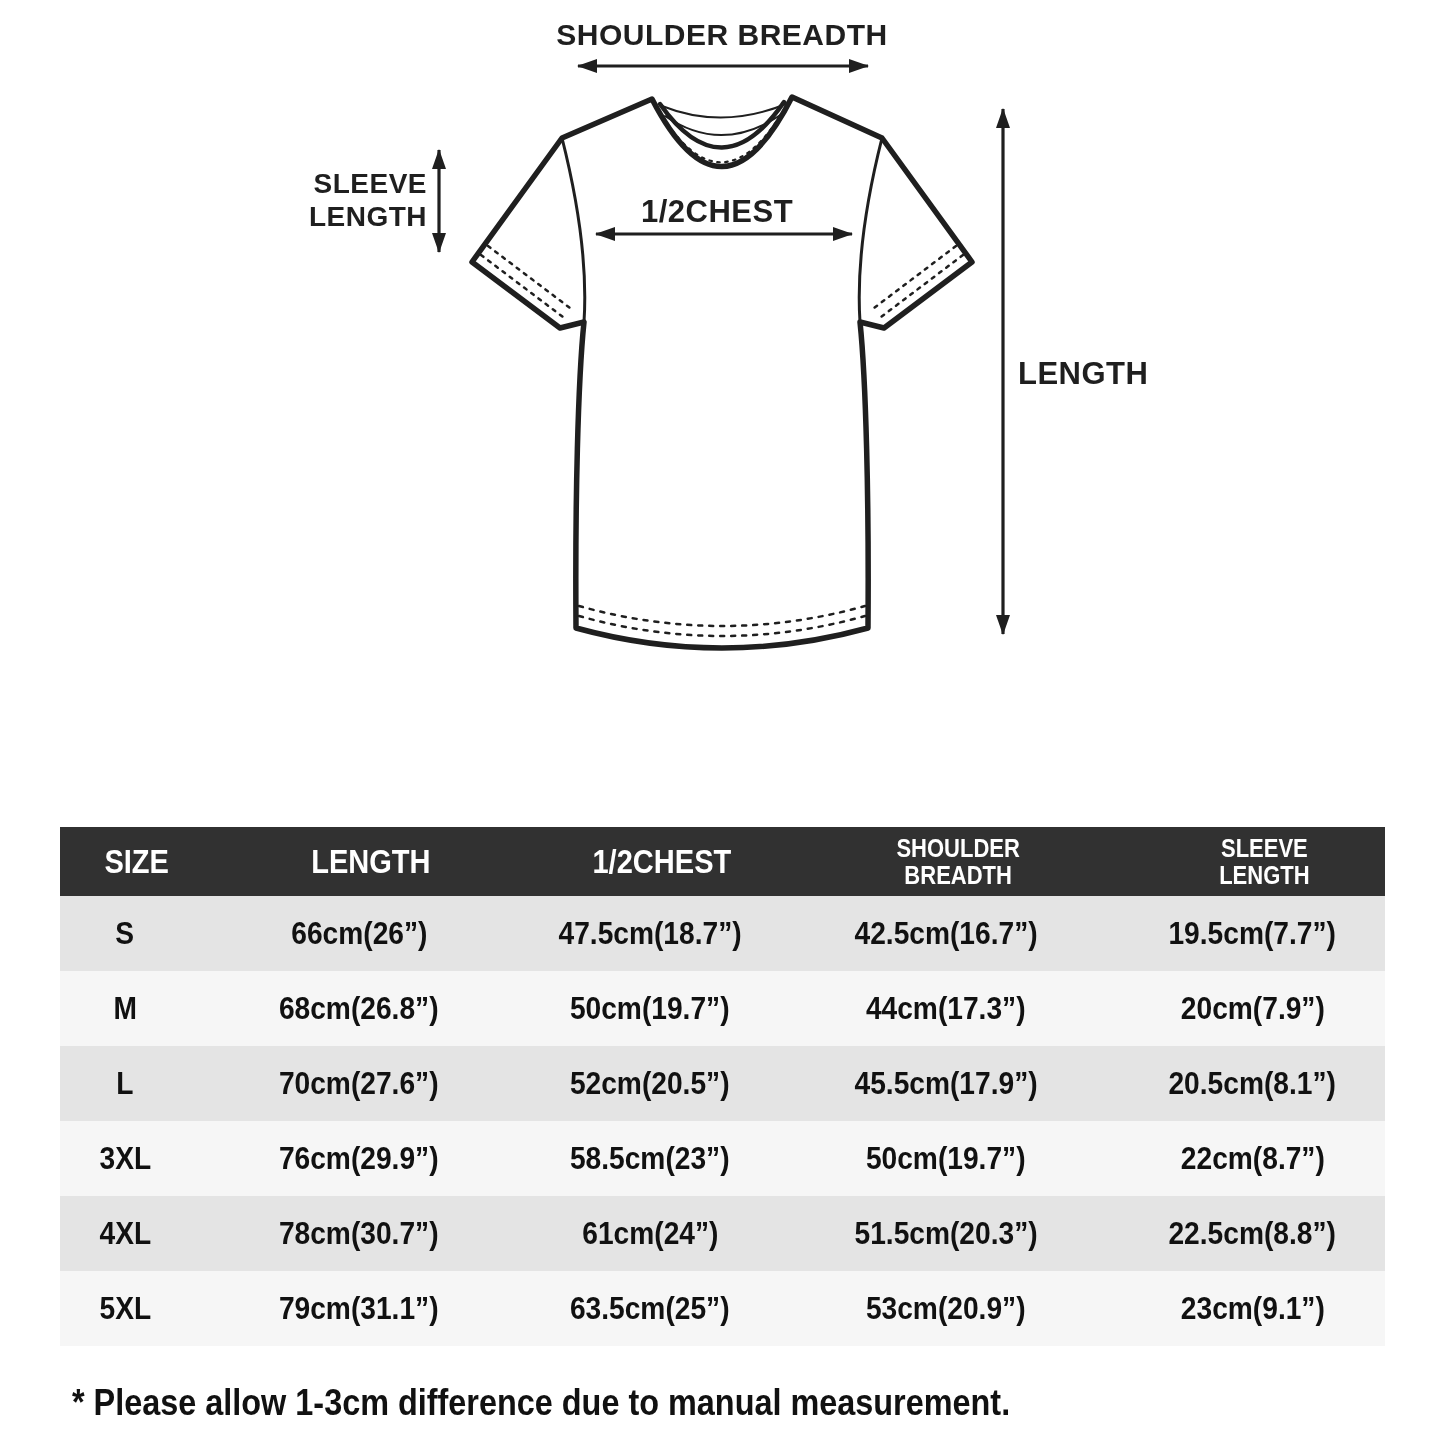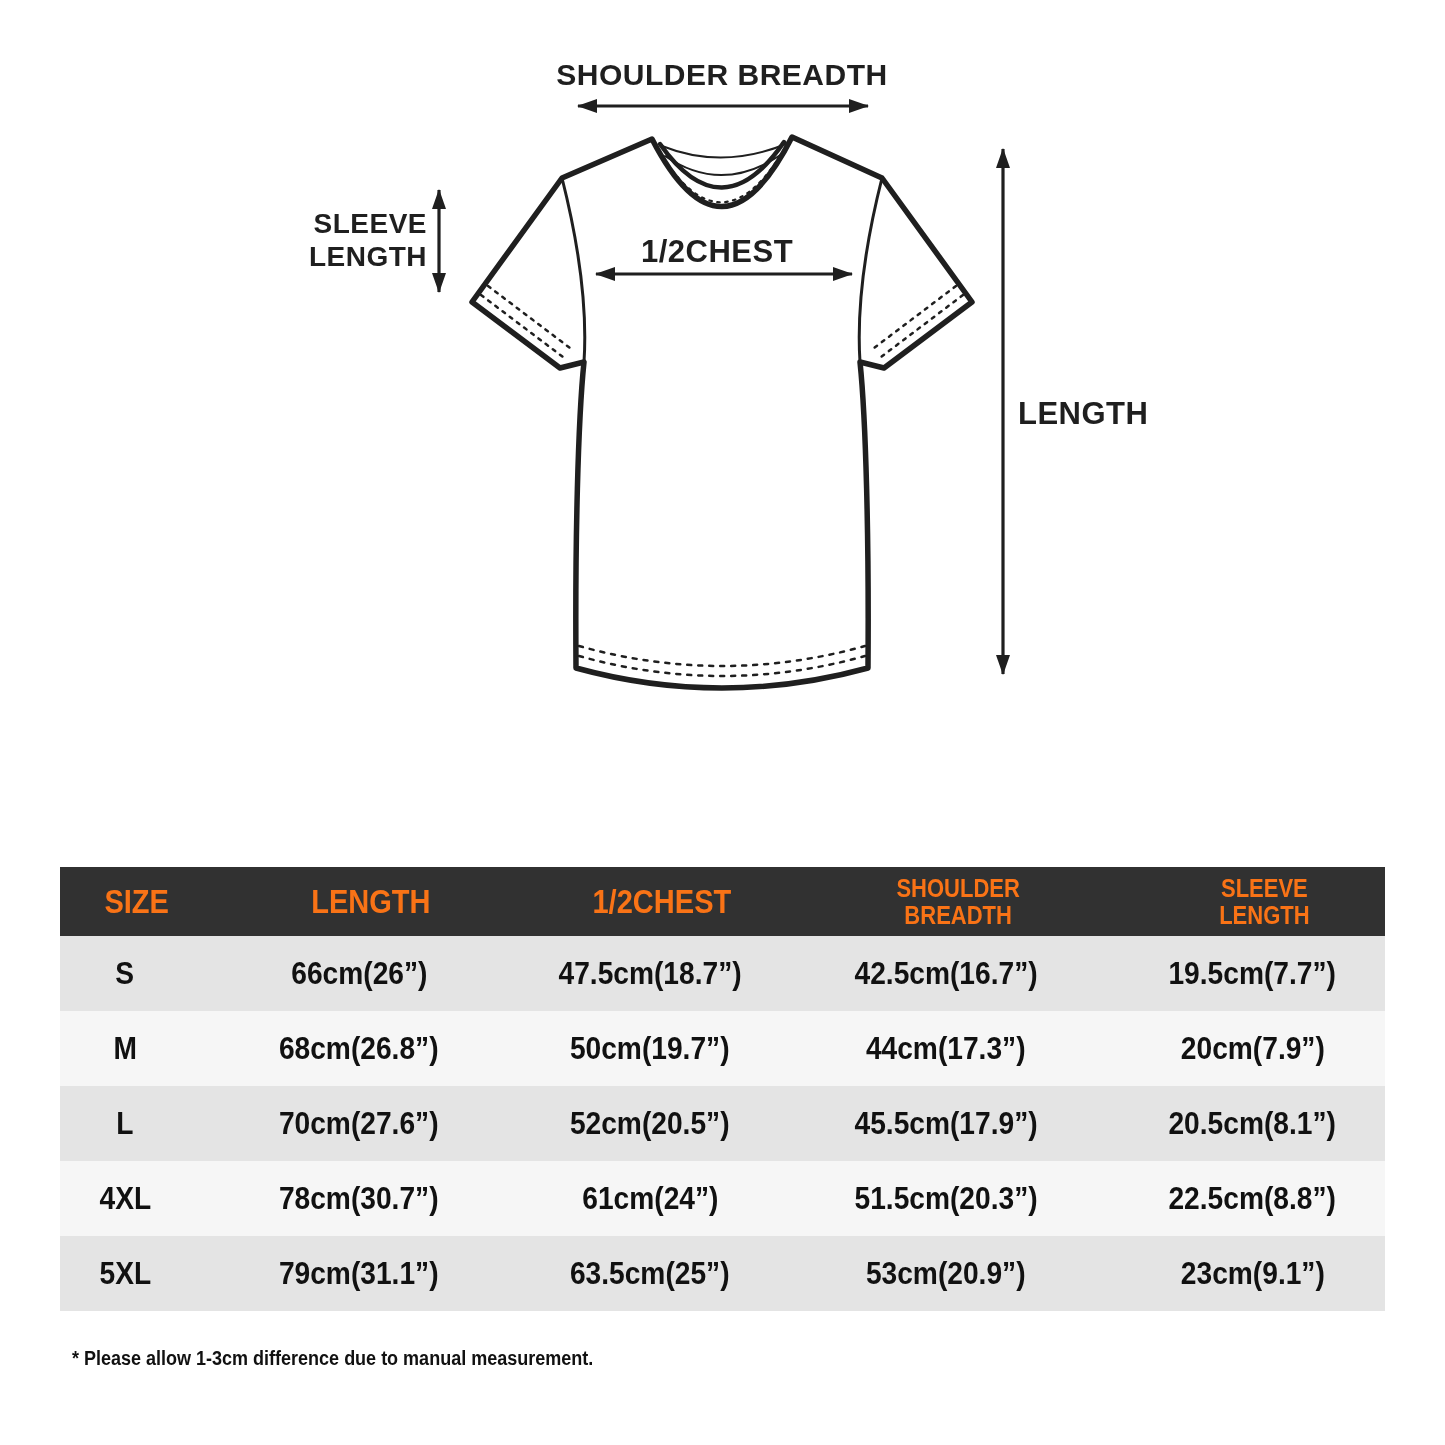--- a/index.html
+++ b/index.html
@@ -8,50 +8,50 @@
     --row-alt:#e4e4e4;
     --ink:#1f1f1f;
     --text:#111111;
   }
   *{margin:0;padding:0;box-sizing:border-box;}
   html,body{background:#ffffff;}
   body{
     width:1445px;height:1445px;overflow:hidden;position:relative;
     font-family:"Liberation Sans", sans-serif;color:var(--text);
   }
-  .diagram{position:relative;width:1445px;height:827px;margin-top:40px;}
+  .diagram{position:relative;width:1445px;height:827px;}
   .diagram svg{position:absolute;left:0;top:0;}
   .dlabel{
     font-family:"Liberation Sans", sans-serif;
     font-weight:700;fill:var(--ink);
   }
   
   table.sizes{
     border-collapse:collapse;table-layout:fixed;
     width:1325px;margin:0 0 0 60px;
   }
   table.sizes th,table.sizes td{
     text-align:center;vertical-align:middle;padding:0;
     font-weight:700;white-space:nowrap;
   }
   tr.head{height:69px;background:var(--header-bg);}
-  tr.head th{color:#f97316;line-height:1.08;padding-left:24px;}
+  tr.head th{color:#ffffff;line-height:1.08;padding-left:24px;}
   tr.head .big{font-size:33px;}
   tr.head .small{font-size:25px;}
   tr.data{height:75px;}
   tr.data:nth-child(odd){background:var(--row-light);}
   tr.data:nth-child(even){background:var(--row-alt);}
   tr.data td{font-size:32px;color:var(--text);}
   .cond{display:inline-block;transform:scaleX(0.88);transform-origin:50% 50%;}
   .cond .line{display:block;}
   .cond .line:empty{display:none;}
   
   .footnote{
     margin:36px 0 0 72px;
-    font-size:20px;font-weight:700;color:var(--text);
+    font-size:36px;font-weight:700;color:var(--text);
   }
   .footnote .cond{transform-origin:0 50%;transform:scaleX(0.9);}
 </style>
 </head>
 <body>
 
 <div class="diagram">
   <svg width="1445" height="676" viewBox="0 0 1445 676">
     <defs>
       <marker id="ah" markerUnits="userSpaceOnUse" markerWidth="20" markerHeight="14" refX="19" refY="7" orient="auto-start-reverse">
@@ -134,20 +134,27 @@
     <td><span class="cond">20cm(7.9”)</span></td>
   </tr>
   <tr class="data">
     <td><span class="cond">L</span></td>
     <td><span class="cond">70cm(27.6”)</span></td>
     <td><span class="cond">52cm(20.5”)</span></td>
     <td><span class="cond">45.5cm(17.9”)</span></td>
     <td><span class="cond">20.5cm(8.1”)</span></td>
   </tr>
   <tr class="data">
+    <td><span class="cond">3XL</span></td>
+    <td><span class="cond">76cm(29.9”)</span></td>
+    <td><span class="cond">58.5cm(23”)</span></td>
+    <td><span class="cond">50cm(19.7”)</span></td>
+    <td><span class="cond">22cm(8.7”)</span></td>
+  </tr>
+  <tr class="data">
     <td><span class="cond">4XL</span></td>
     <td><span class="cond">78cm(30.7”)</span></td>
     <td><span class="cond">61cm(24”)</span></td>
     <td><span class="cond">51.5cm(20.3”)</span></td>
     <td><span class="cond">22.5cm(8.8”)</span></td>
   </tr>
   <tr class="data">
     <td><span class="cond">5XL</span></td>
     <td><span class="cond">79cm(31.1”)</span></td>
     <td><span class="cond">63.5cm(25”)</span></td>

